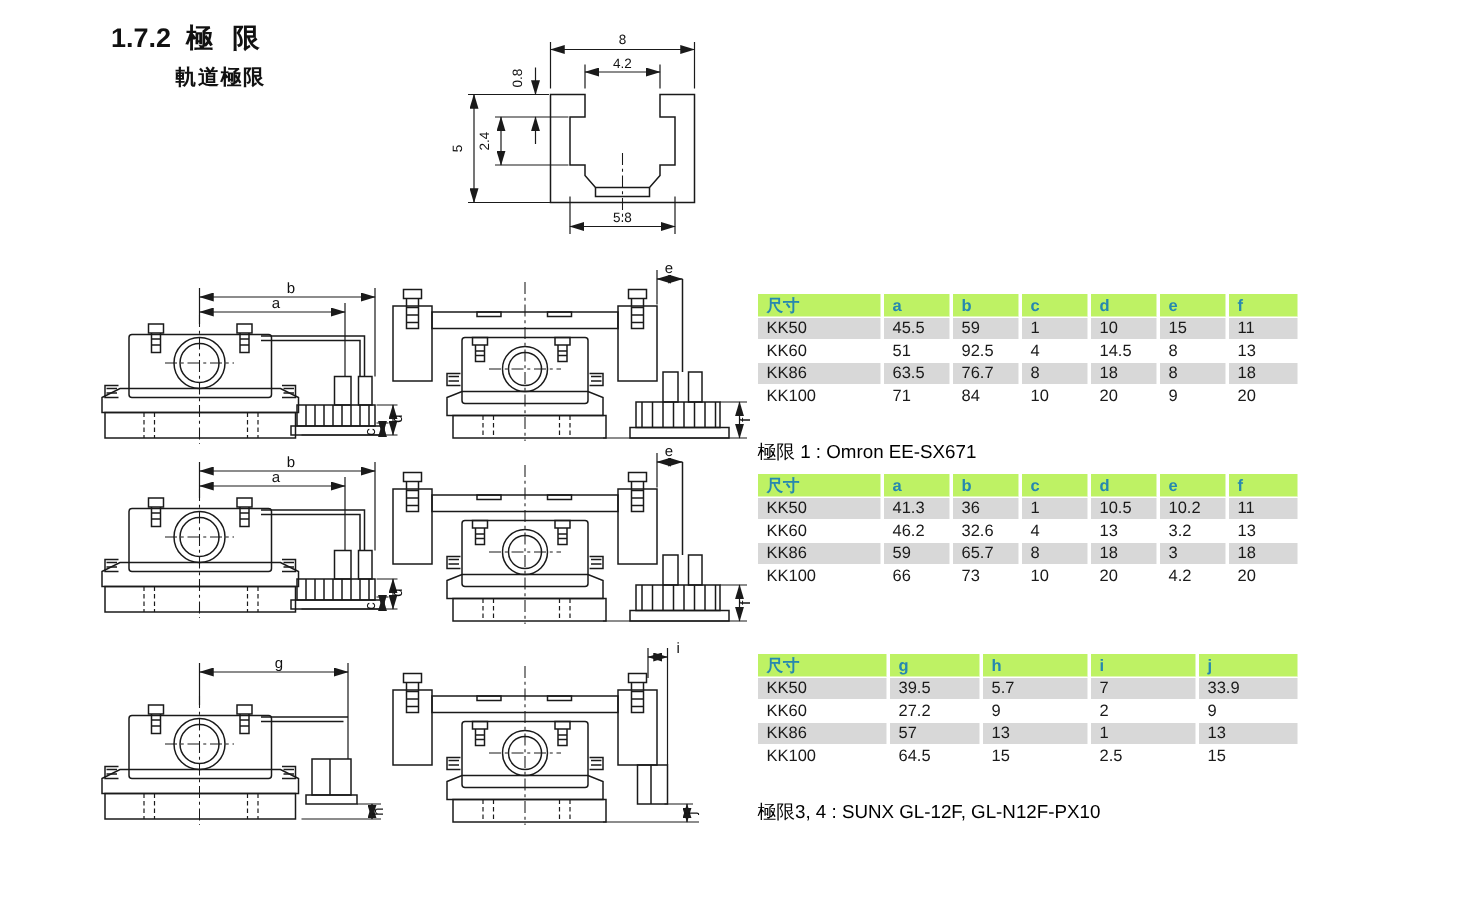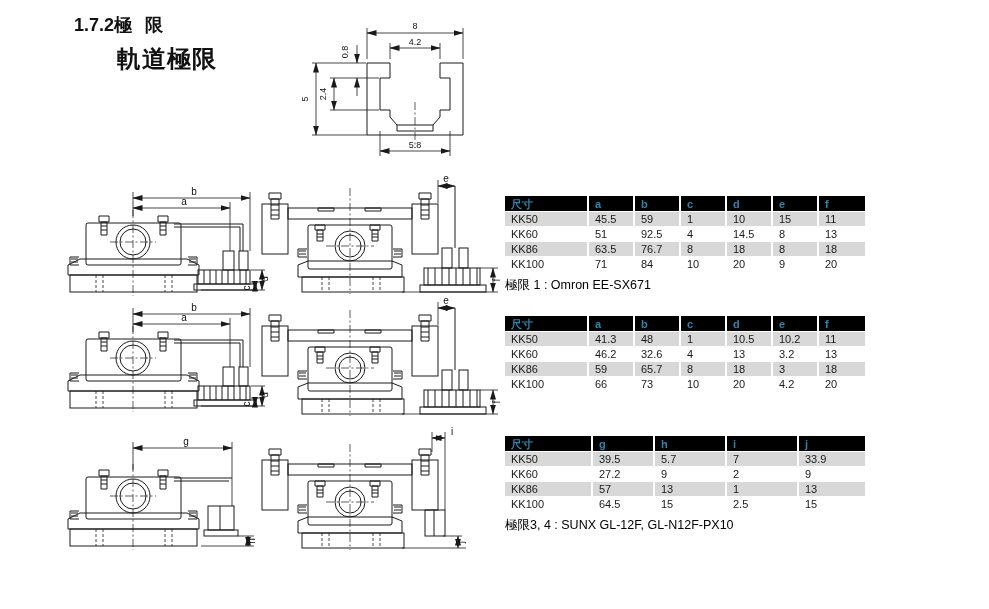--- a/index.html
+++ b/index.html
@@ -1,39 +1,39 @@
 <!DOCTYPE html>
 <html><head>
 <meta charset="utf-8">
 <style>
   html,body{margin:0;padding:0;background:#fff;}
   #page{position:relative;width:989px;height:609px;background:#fff;overflow:hidden;
         font-family:"Liberation Sans","DejaVu Sans",sans-serif;color:#111;}
   .h1{position:absolute;left:74px;top:13px;font-size:18px;font-weight:bold;white-space:nowrap;}
-  .h1 .sp{letter-spacing:4px;}
-  .h2{position:absolute;left:117px;top:43px;font-size:24px;font-weight:bold;letter-spacing:1px;}
+  .h1 .sp{margin-left:10px;letter-spacing:4px;}
+  .h2{position:absolute;left:117px;top:43px;font-size:14px;font-weight:bold;letter-spacing:1px;}
   svg.dwg{position:absolute;overflow:visible;}
   .ln{fill:none;stroke:#1a1a1a;stroke-width:1;}
   .dash{stroke-dasharray:3,2;stroke-width:0.8;}
   .cl{stroke-dasharray:8,2.5,2,2.5;stroke-width:0.7;}
   .dim{fill:none;stroke:#1a1a1a;stroke-width:0.8;}
   .ar{marker-start:url(#arw);marker-end:url(#arw);}
   .are{marker-end:url(#arw);}
   .dtx{font-family:"Liberation Sans",sans-serif;font-size:10px;fill:#111;text-anchor:middle;}
   .dts{font-size:9px;}
   .tblwrap{position:absolute;left:505px;width:360px;}
   .tbl{border-collapse:collapse;table-layout:fixed;width:360px;
        font-family:"Liberation Sans",sans-serif;font-size:11px;}
-  .tbl th{background:#000000;color:#2688b0;font-weight:bold;text-align:left;
+  .tbl th{background:#bef264;color:#2688b0;font-weight:bold;text-align:left;
           padding:1px 0 1px 6px;height:13px;line-height:12px;overflow:hidden;}
   .tbl td{padding:1px 0 1px 6px;height:12px;line-height:11px;color:#1a1a1a;overflow:hidden;}
   .tbl th+th,.tbl td+td{border-left:2px solid #fff;}
   .tbl tr{border-bottom:1px solid #fff;}
   .tbl tbody tr:nth-child(odd) td{background:#d8d8d8;}
-  .cap{margin-top:5px;font-size:12.5px;color:#000;white-space:nowrap;}
+  .cap{margin-top:21px;font-size:12.5px;color:#000;white-space:nowrap;}
 </style>
 </head>
 <body>
 
 <div id="page">
 
   <svg width="0" height="0" style="position:absolute" aria-hidden="true">
     <defs>
       <marker id="arw" markerWidth="10" markerHeight="6" refX="9.5" refY="3" orient="auto-start-reverse" markerUnits="userSpaceOnUse">
         <path d="M0,0 L10,3 L0,6 Z" fill="#1a1a1a"></path>
@@ -301,21 +301,21 @@
             <th>c</th>
             <th>d</th>
             <th>e</th>
             <th>f</th>
           </tr>
         </thead>
         <tbody>
           <tr>
             <td>KK50</td>
             <td>41.3</td>
-            <td>48</td>
+            <td>36</td>
             <td>1</td>
             <td>10.5</td>
             <td>10.2</td>
             <td>11</td>
           </tr>
           <tr>
             <td>KK60</td>
             <td>46.2</td>
             <td>32.6</td>
             <td>4</td>

